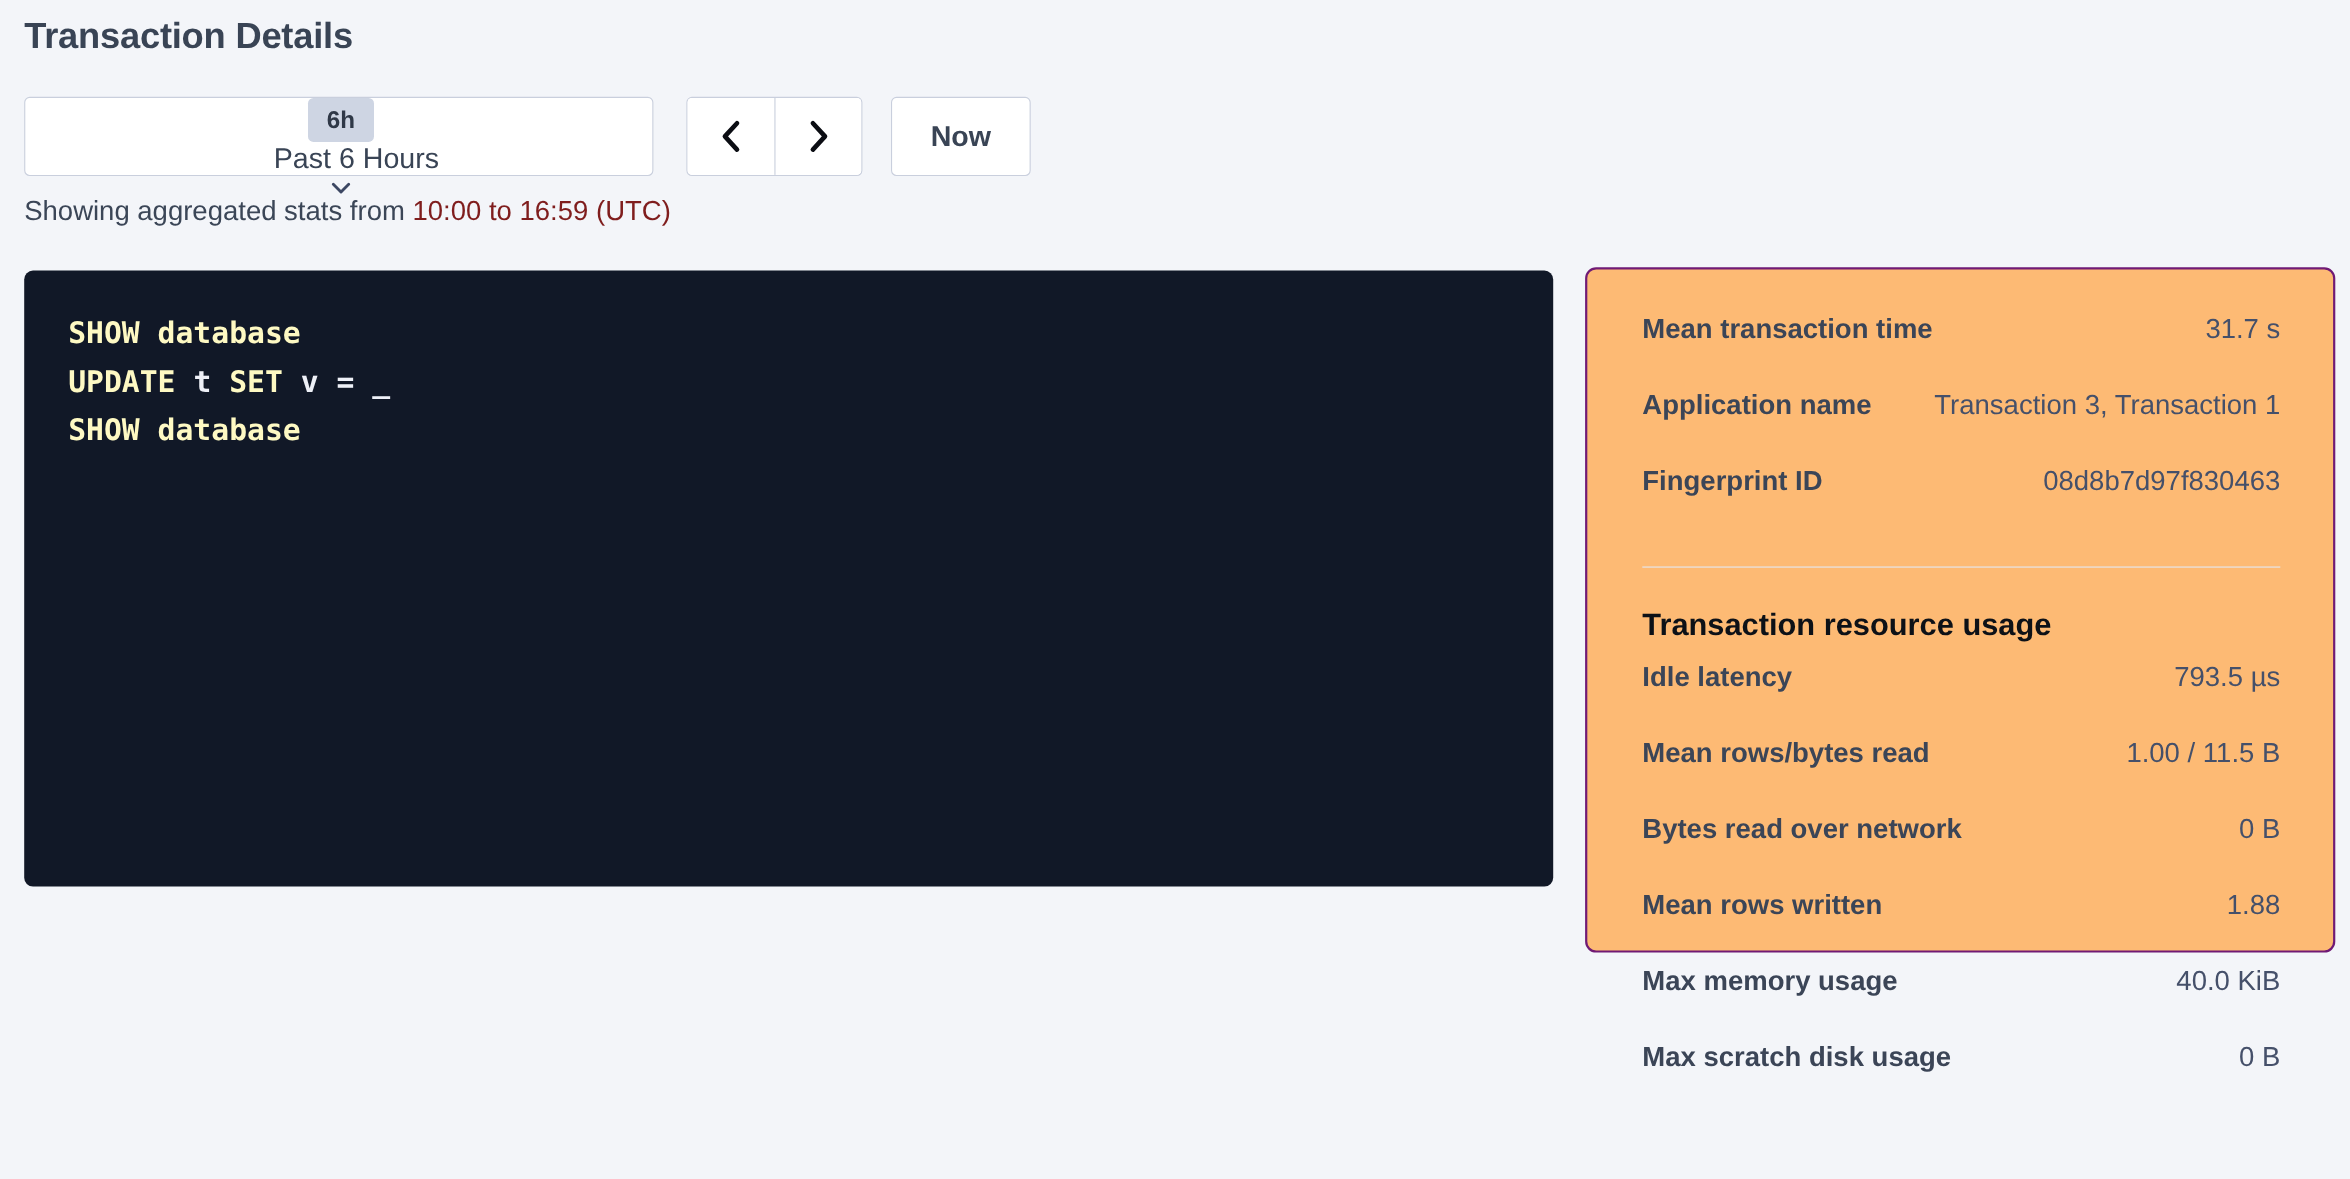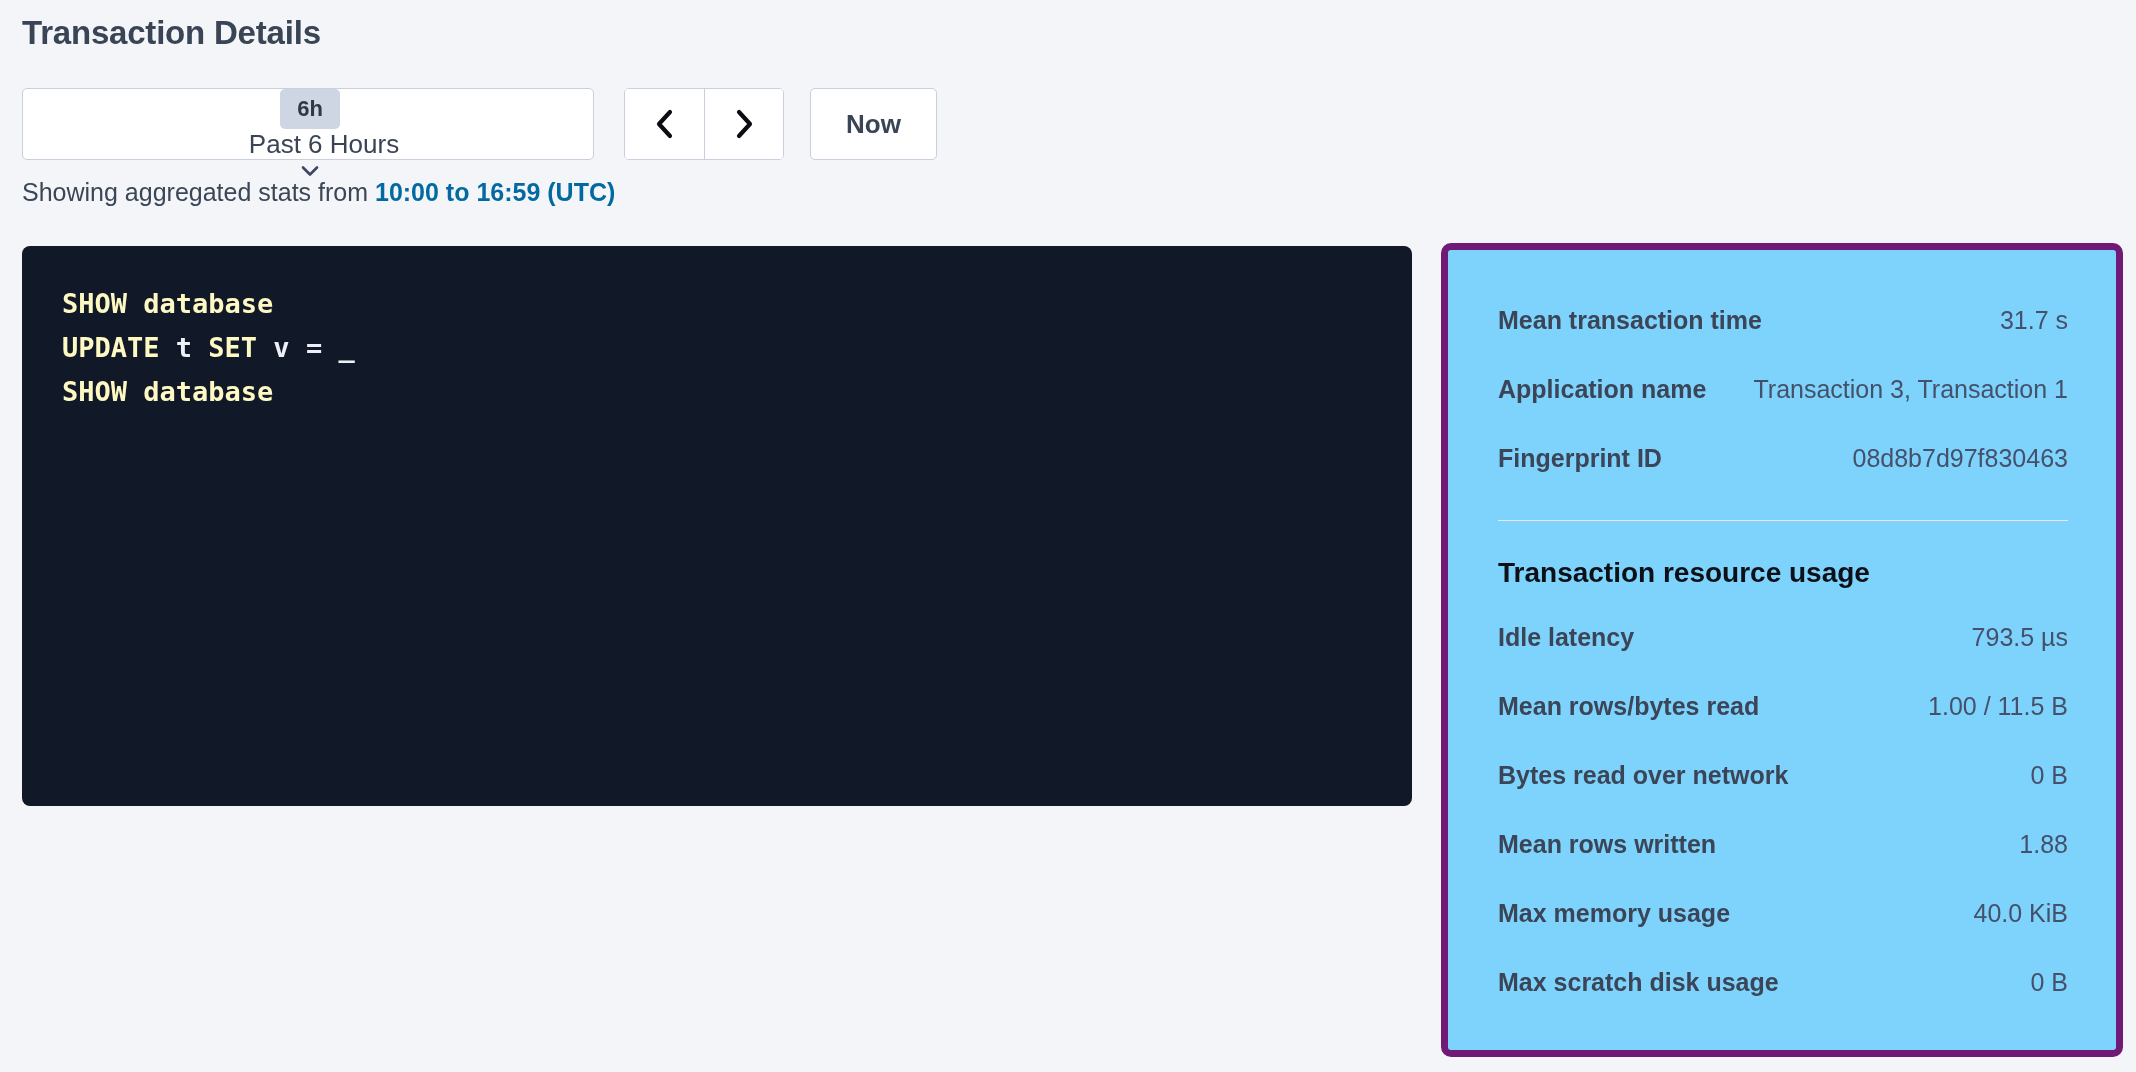--- a/index.html
+++ b/index.html
@@ -91,21 +91,21 @@
     cursor: pointer;
   }
 
   .subtitle {
     position: absolute;
     left: 22px; top: 178px;
     font-size: 25px;
     color: #3b4657;
     white-space: nowrap;
   }
-  .subtitle b { font-weight: 700; color: #0369a1; }
+  .subtitle b { font-weight: 400; color: #7f1d1d; }
 
   
   .code-card {
     position: absolute;
     left: 22px; top: 246px;
     width: 1390px; height: 560px;
     background: #111827;
     border-radius: 8px;
     padding: 36px 40px;
     overflow: hidden;
@@ -118,23 +118,23 @@
     color: #eceef5;
     font-weight: 700;
   }
   .kw { color: #fef9c3; }
   .id { color: #eef0f7; }
 
   
   .stats-card {
     position: absolute;
     left: 1441px; top: 243px;
-    width: 682px; height: 814px;
-    background: #7dd3fc;
-    border: 7px solid #701a75;
+    width: 682px; height: 623px;
+    background: #fdba74;
+    border: 2px solid #701a75;
     border-radius: 10px;
   }
   .stats-inner { padding: 40px 48px 0 50px; }
 
   .stat-row {
     display: flex;
     align-items: baseline;
     justify-content: space-between;
     height: 69px;
   }
@@ -143,21 +143,20 @@
     font-weight: 700;
     color: #3b4557;
     white-space: nowrap;
   }
   .stat-value {
     font-size: 25px;
     font-weight: 400;
     color: #45506a;
     white-space: nowrap;
     text-align: right;
-    margin-top: 16px;
   }
 
   .divider {
     height: 1px;
     background: #e4e8f2;
     margin: 23px 0 0 0;
   }
 
   .section-title {
     font-size: 28px;

